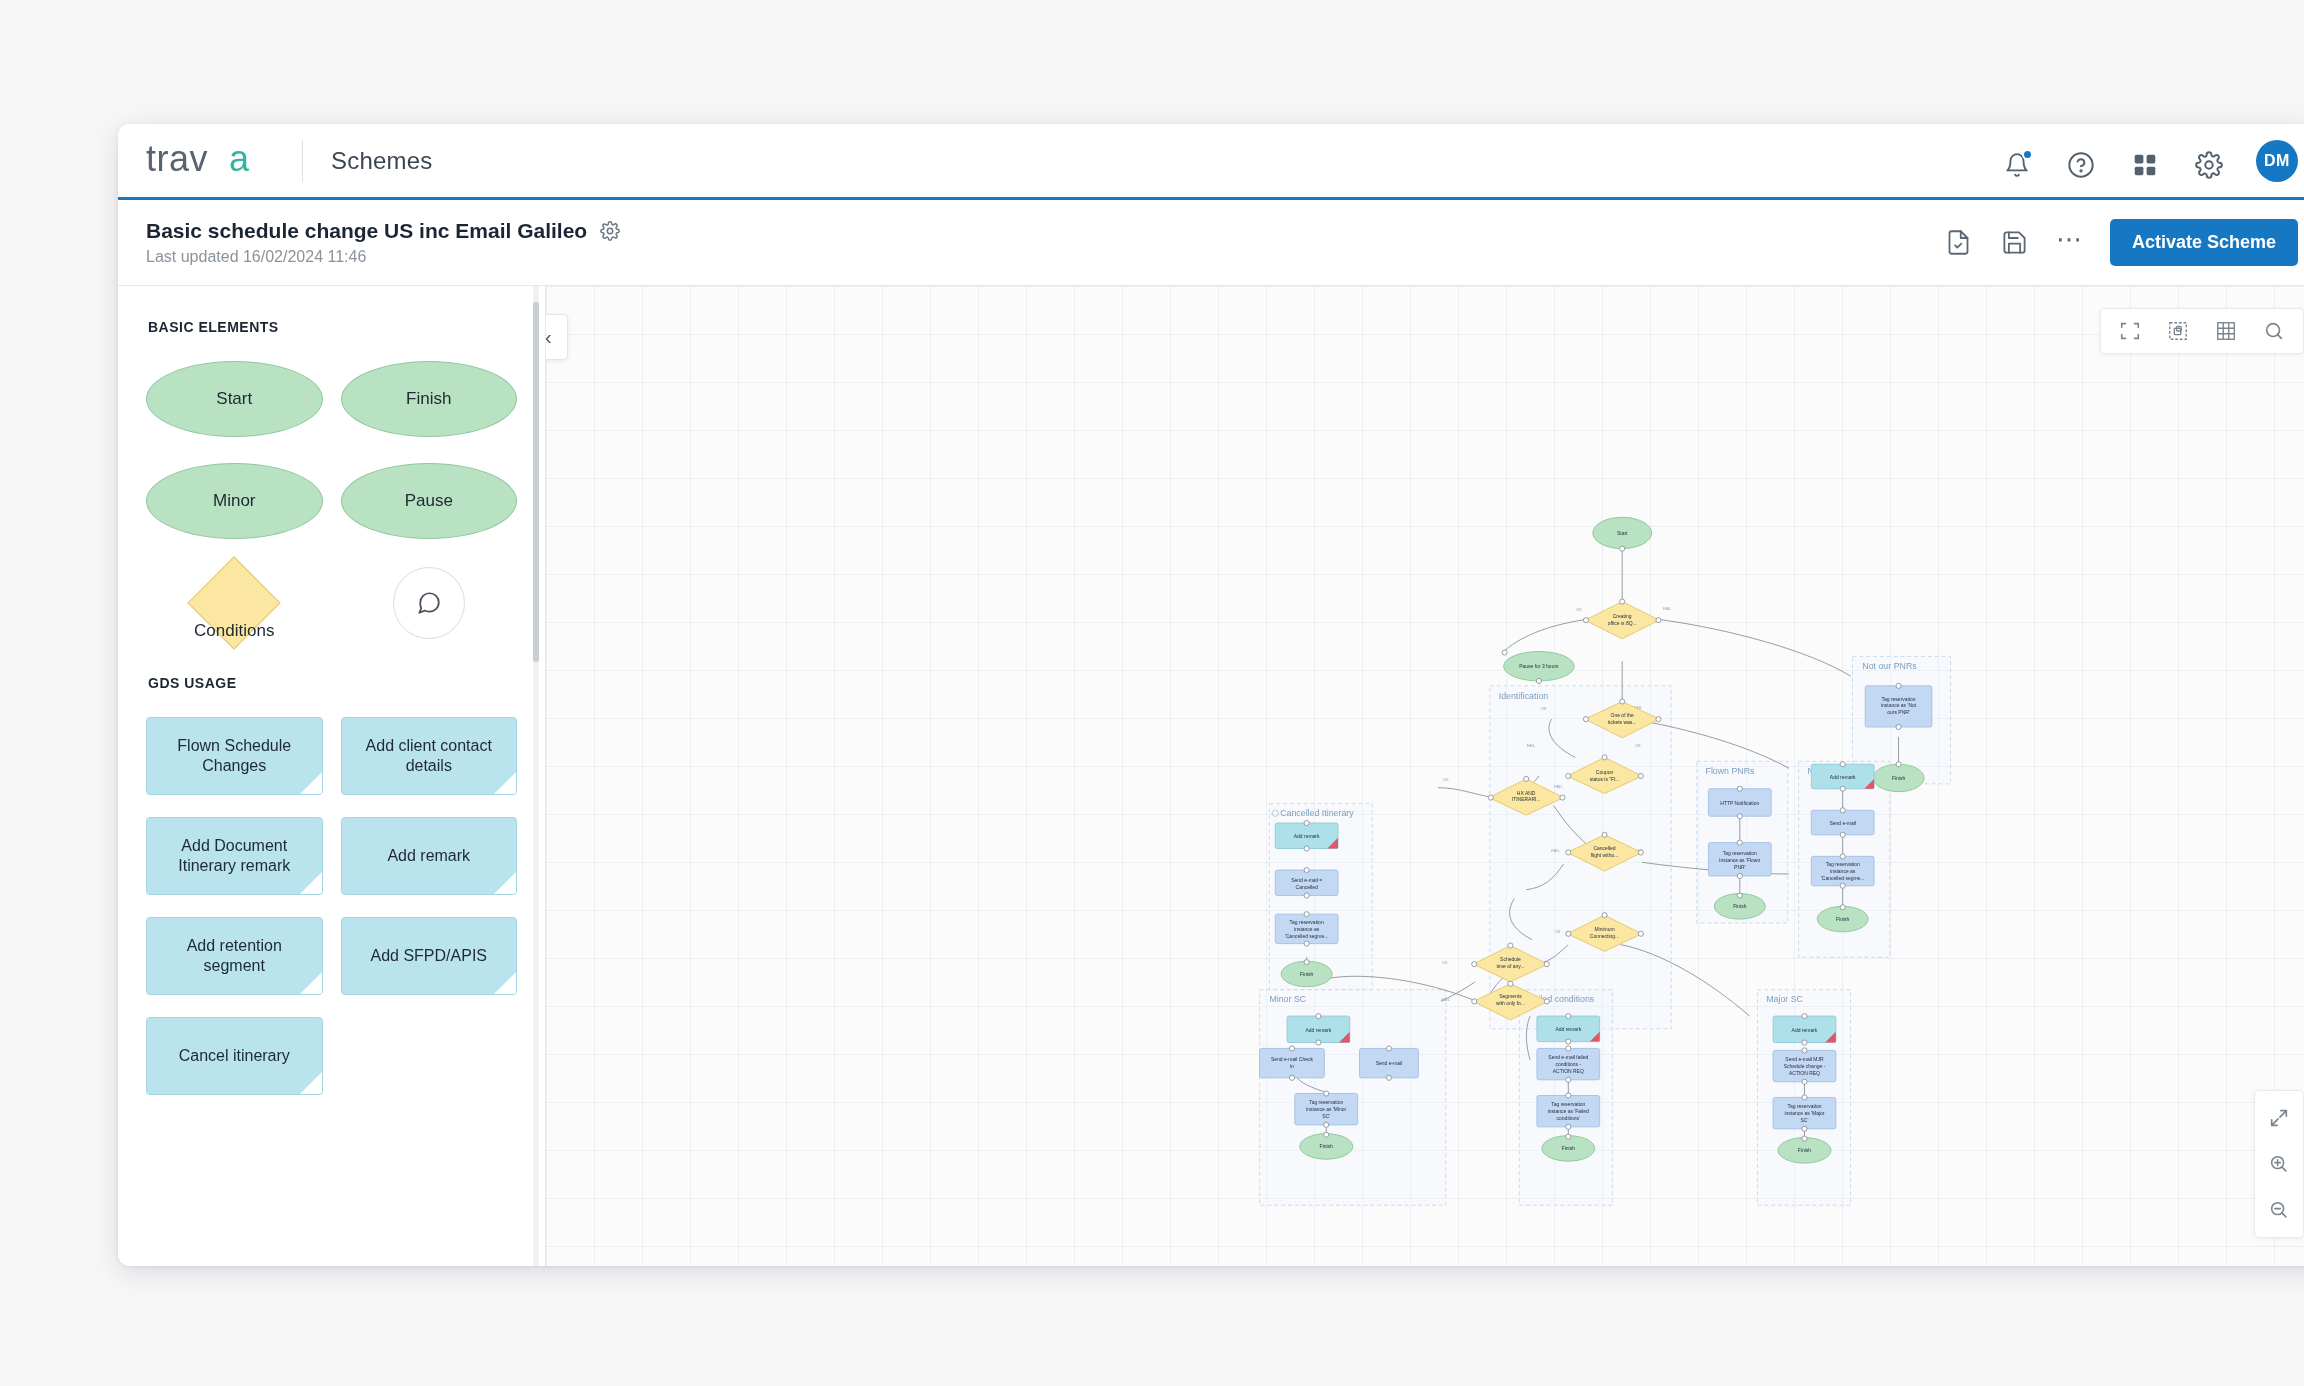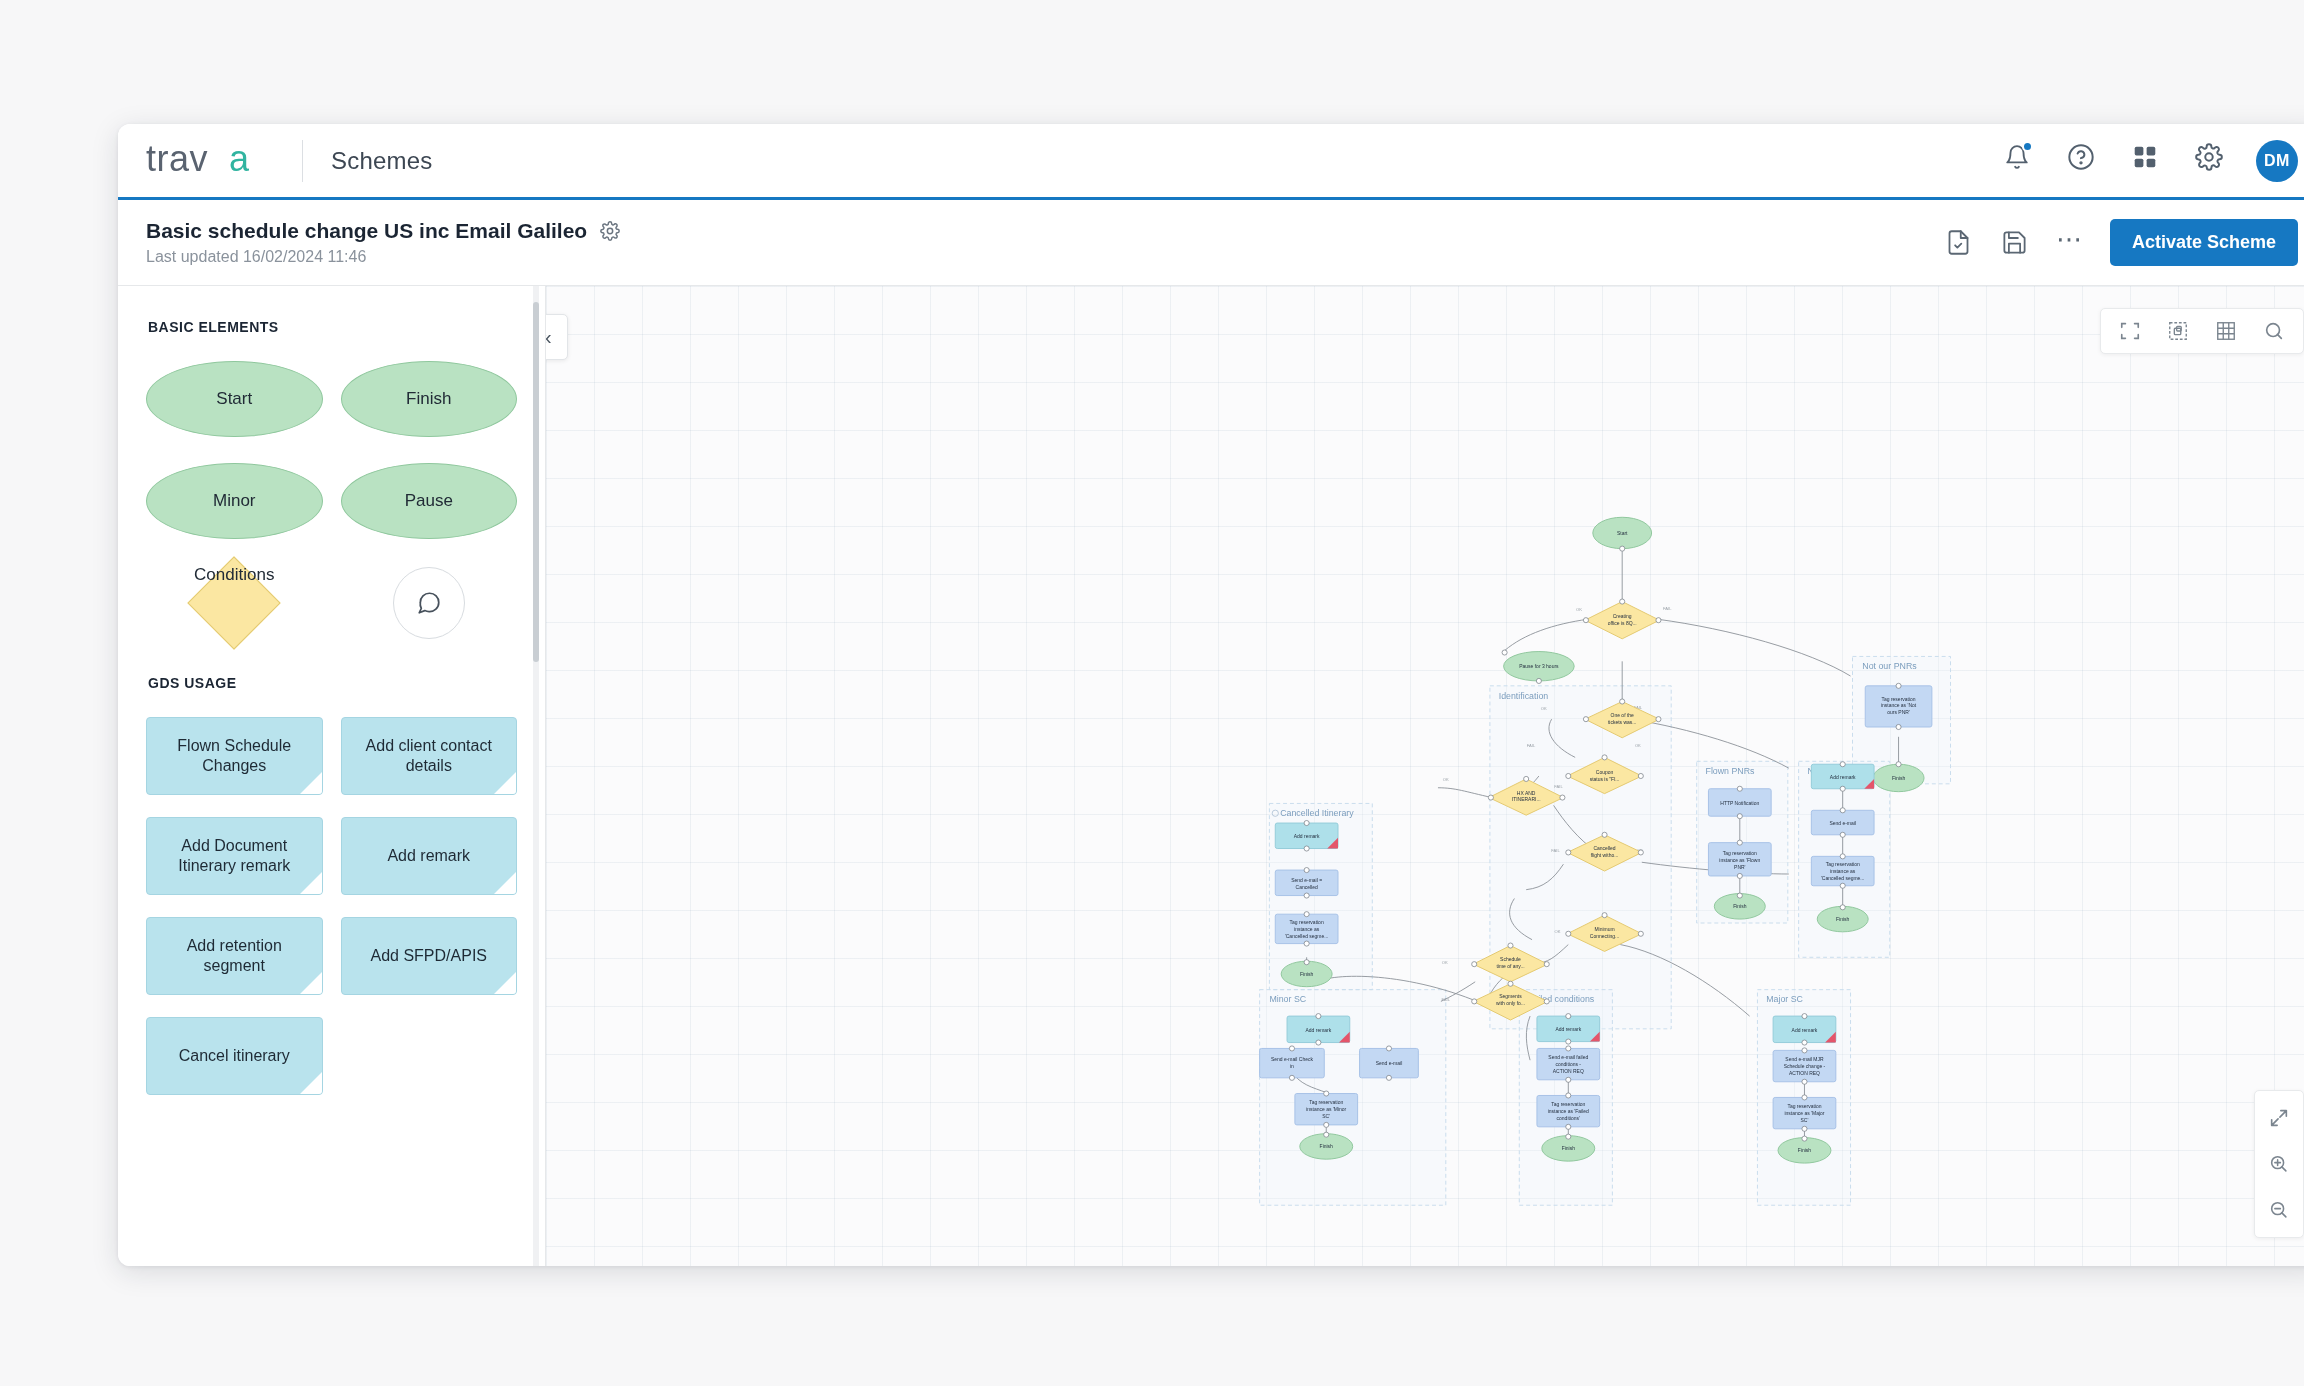--- a/index.html
+++ b/index.html
@@ -26,21 +26,21 @@
     height: 76px; flex: 0 0 76px;
     display: flex; align-items: center;
     padding: 0 28px 0 28px;
     border-bottom: 3px solid #1678c2;
     background: #fff;
   }
   .logo { width: 128px; height: 46px; display:flex; align-items:center; }
   .divider-v { width:1px; height:42px; background:#dcdfe3; margin: 0 28px; }
   .breadcrumb { font-size: 24px; color: #3d4753; letter-spacing: .2px; }
   .topbar-spacer { flex: 1 1 auto; }
-  .topbar-icons { display:flex; align-items:flex-start; gap: 30px; }
+  .topbar-icons { display:flex; align-items:flex-end; gap: 30px; }
   .ticon { width: 34px; height: 34px; color:#53606e; position: relative; display:flex; align-items:center; justify-content:center; cursor:pointer; }
   .ticon svg { display:block; }
   .notif-dot { position:absolute; right:1px; top:1px; width:11px; height:11px; border-radius:50%; background:#1678c2; border:2px solid #fff; }
   .avatar {
     width: 42px; height: 42px; border-radius:50%;
     background:#1678c2; color:#fff; font-size:16px; font-weight:bold;
     display:flex; align-items:center; justify-content:center; letter-spacing:.5px;
     cursor:pointer;
   }
 
@@ -82,21 +82,21 @@
     font-size: 14px; font-weight:bold; color:#1b2533;
     letter-spacing: .5px; margin: 5px 0 26px 2px;
   }
   .pal-grid { display:grid; grid-template-columns: 1fr 1fr; gap: 26px 18px; }
   .ellipse {
     height: 76px; border-radius: 50%/50%;
     background:#b9e2c2; border:1px solid #8fc79d;
     display:flex; align-items:center; justify-content:center;
     font-size:17px; color:#212b36; cursor:grab;
   }
-  .diamond-wrap { height:76px; display:flex; align-items:flex-start; justify-content:center; position:relative; cursor:grab; }
+  .diamond-wrap { height:76px; display:flex; align-items:flex-end; justify-content:center; position:relative; cursor:grab; }
   .diamond-shape {
     position:absolute; left:50%; top:50%;
     width: 66px; height: 66px;
     transform: translate(-50%,-50%) rotate(45deg);
     background:#fbe7a2; border:1px solid #e3c970;
   }
   .diamond-label { position:relative; font-size:17px; color:#212b36; }
   .comment-circle {
     height:76px; display:flex; align-items:center; justify-content:center; cursor:grab;
   }

